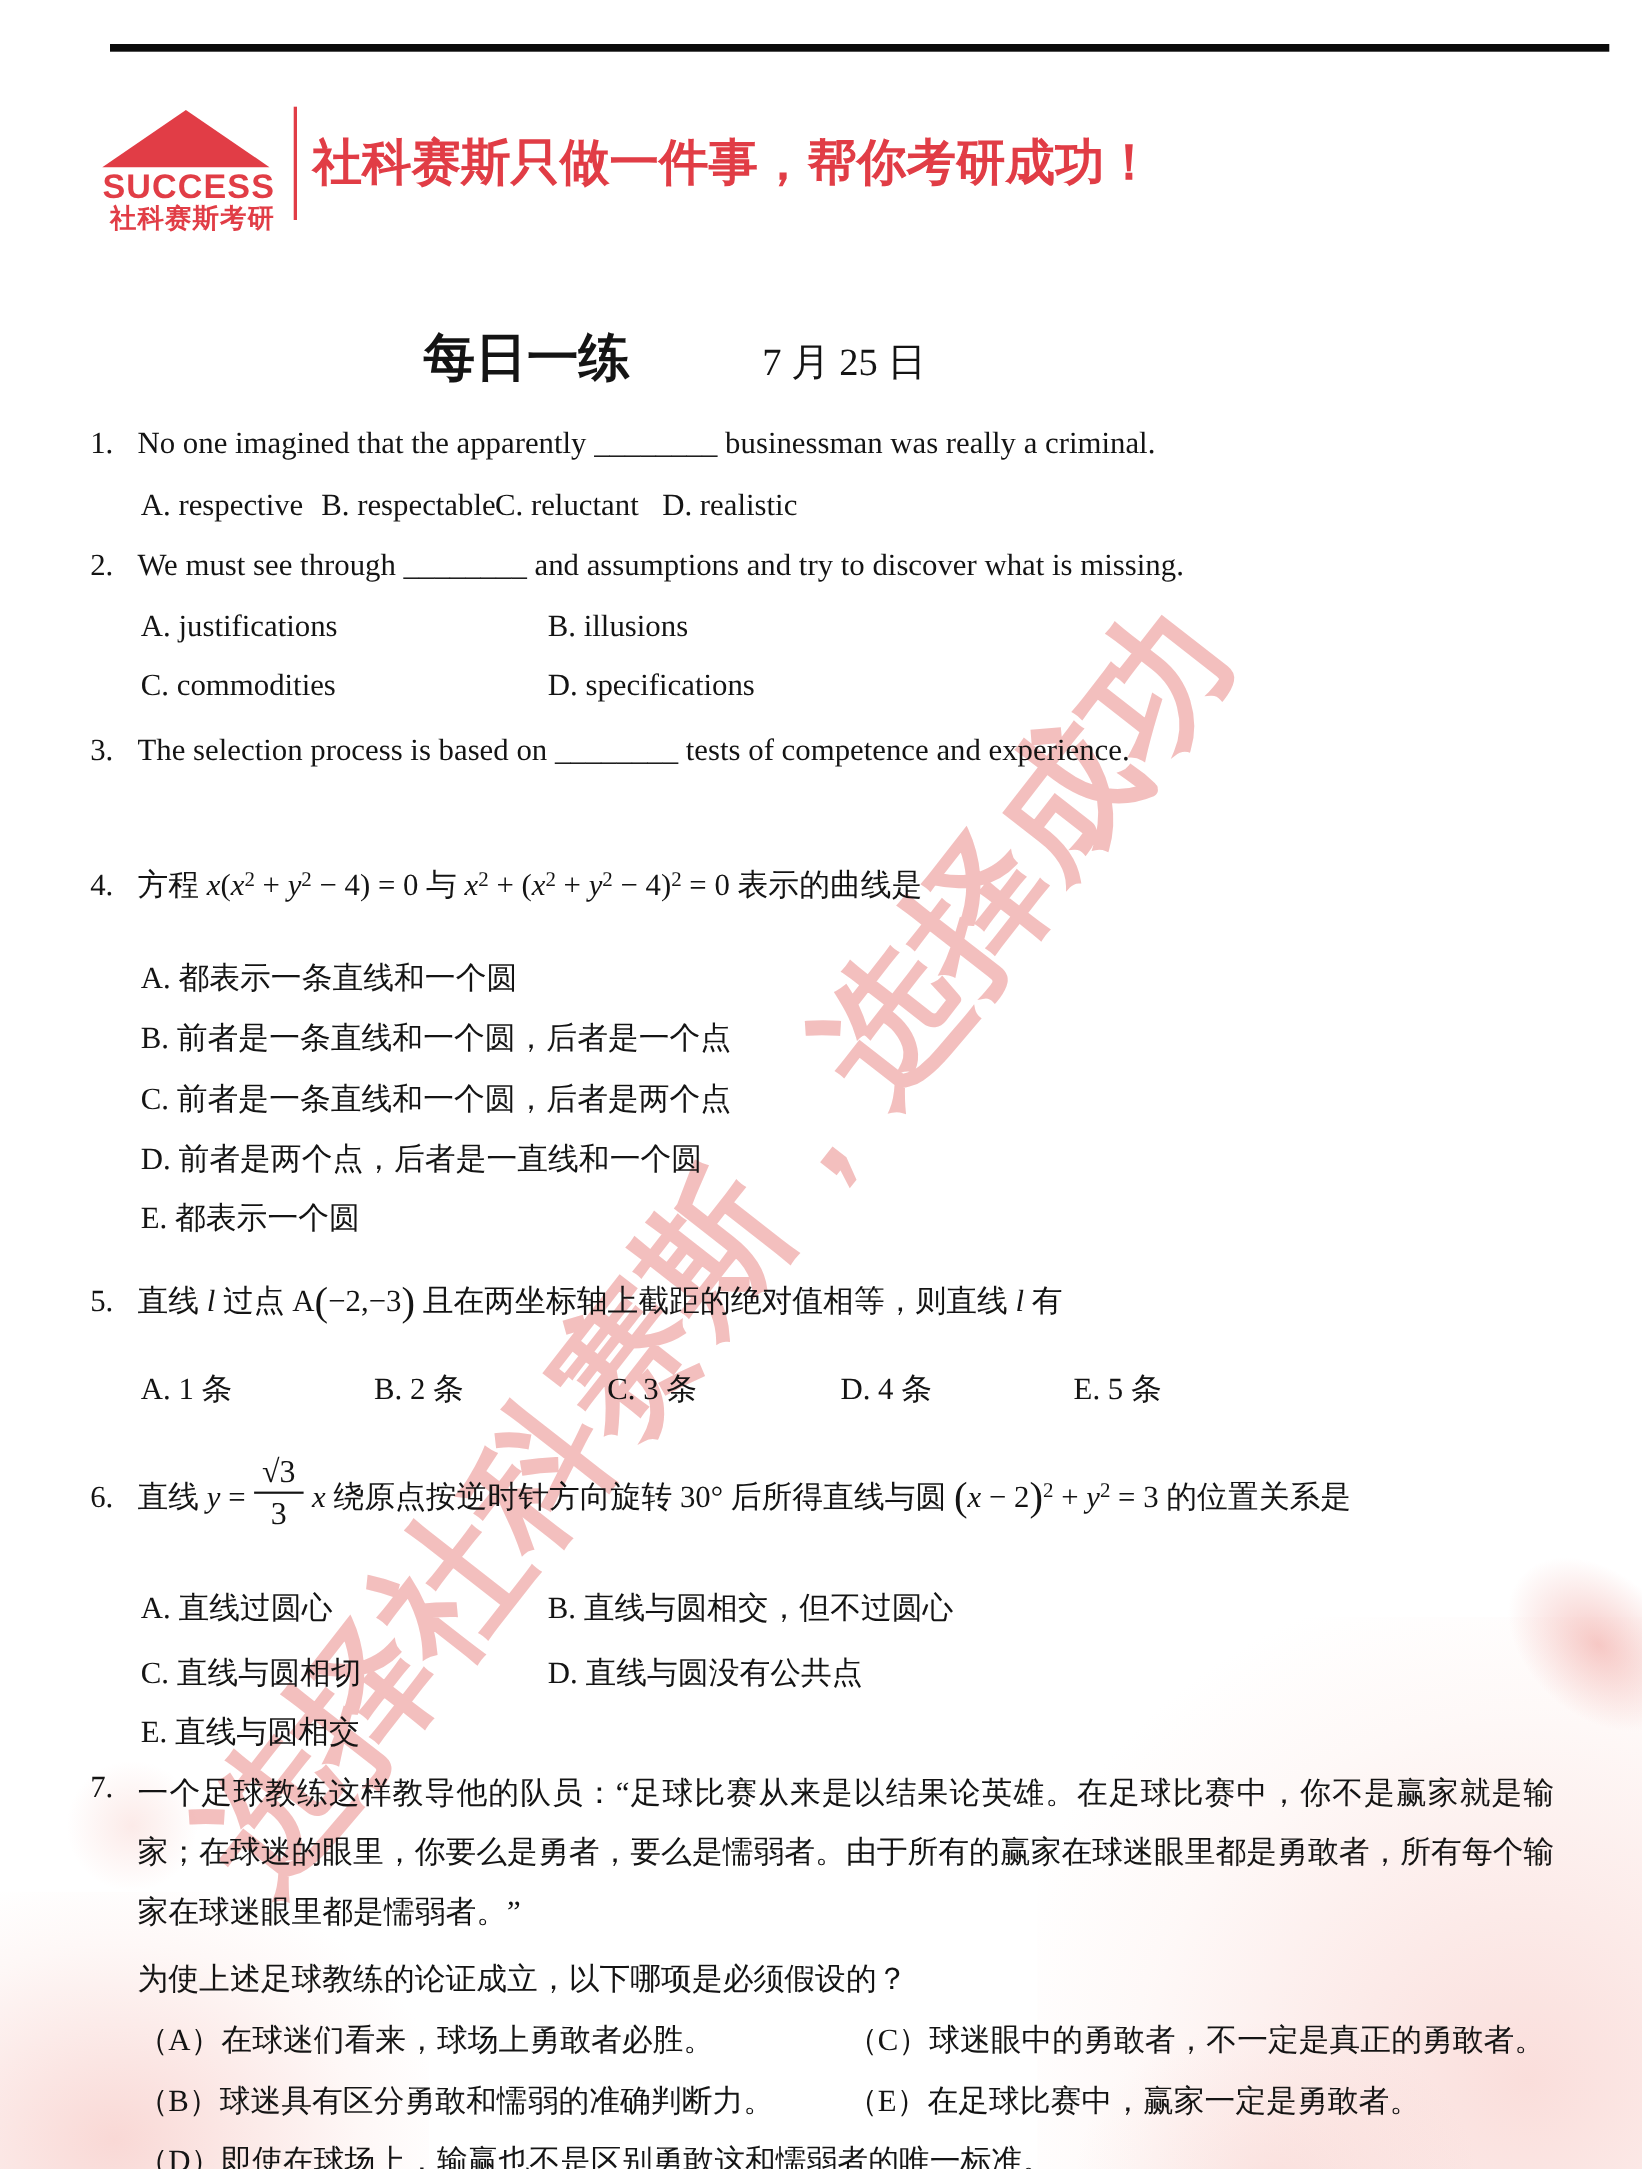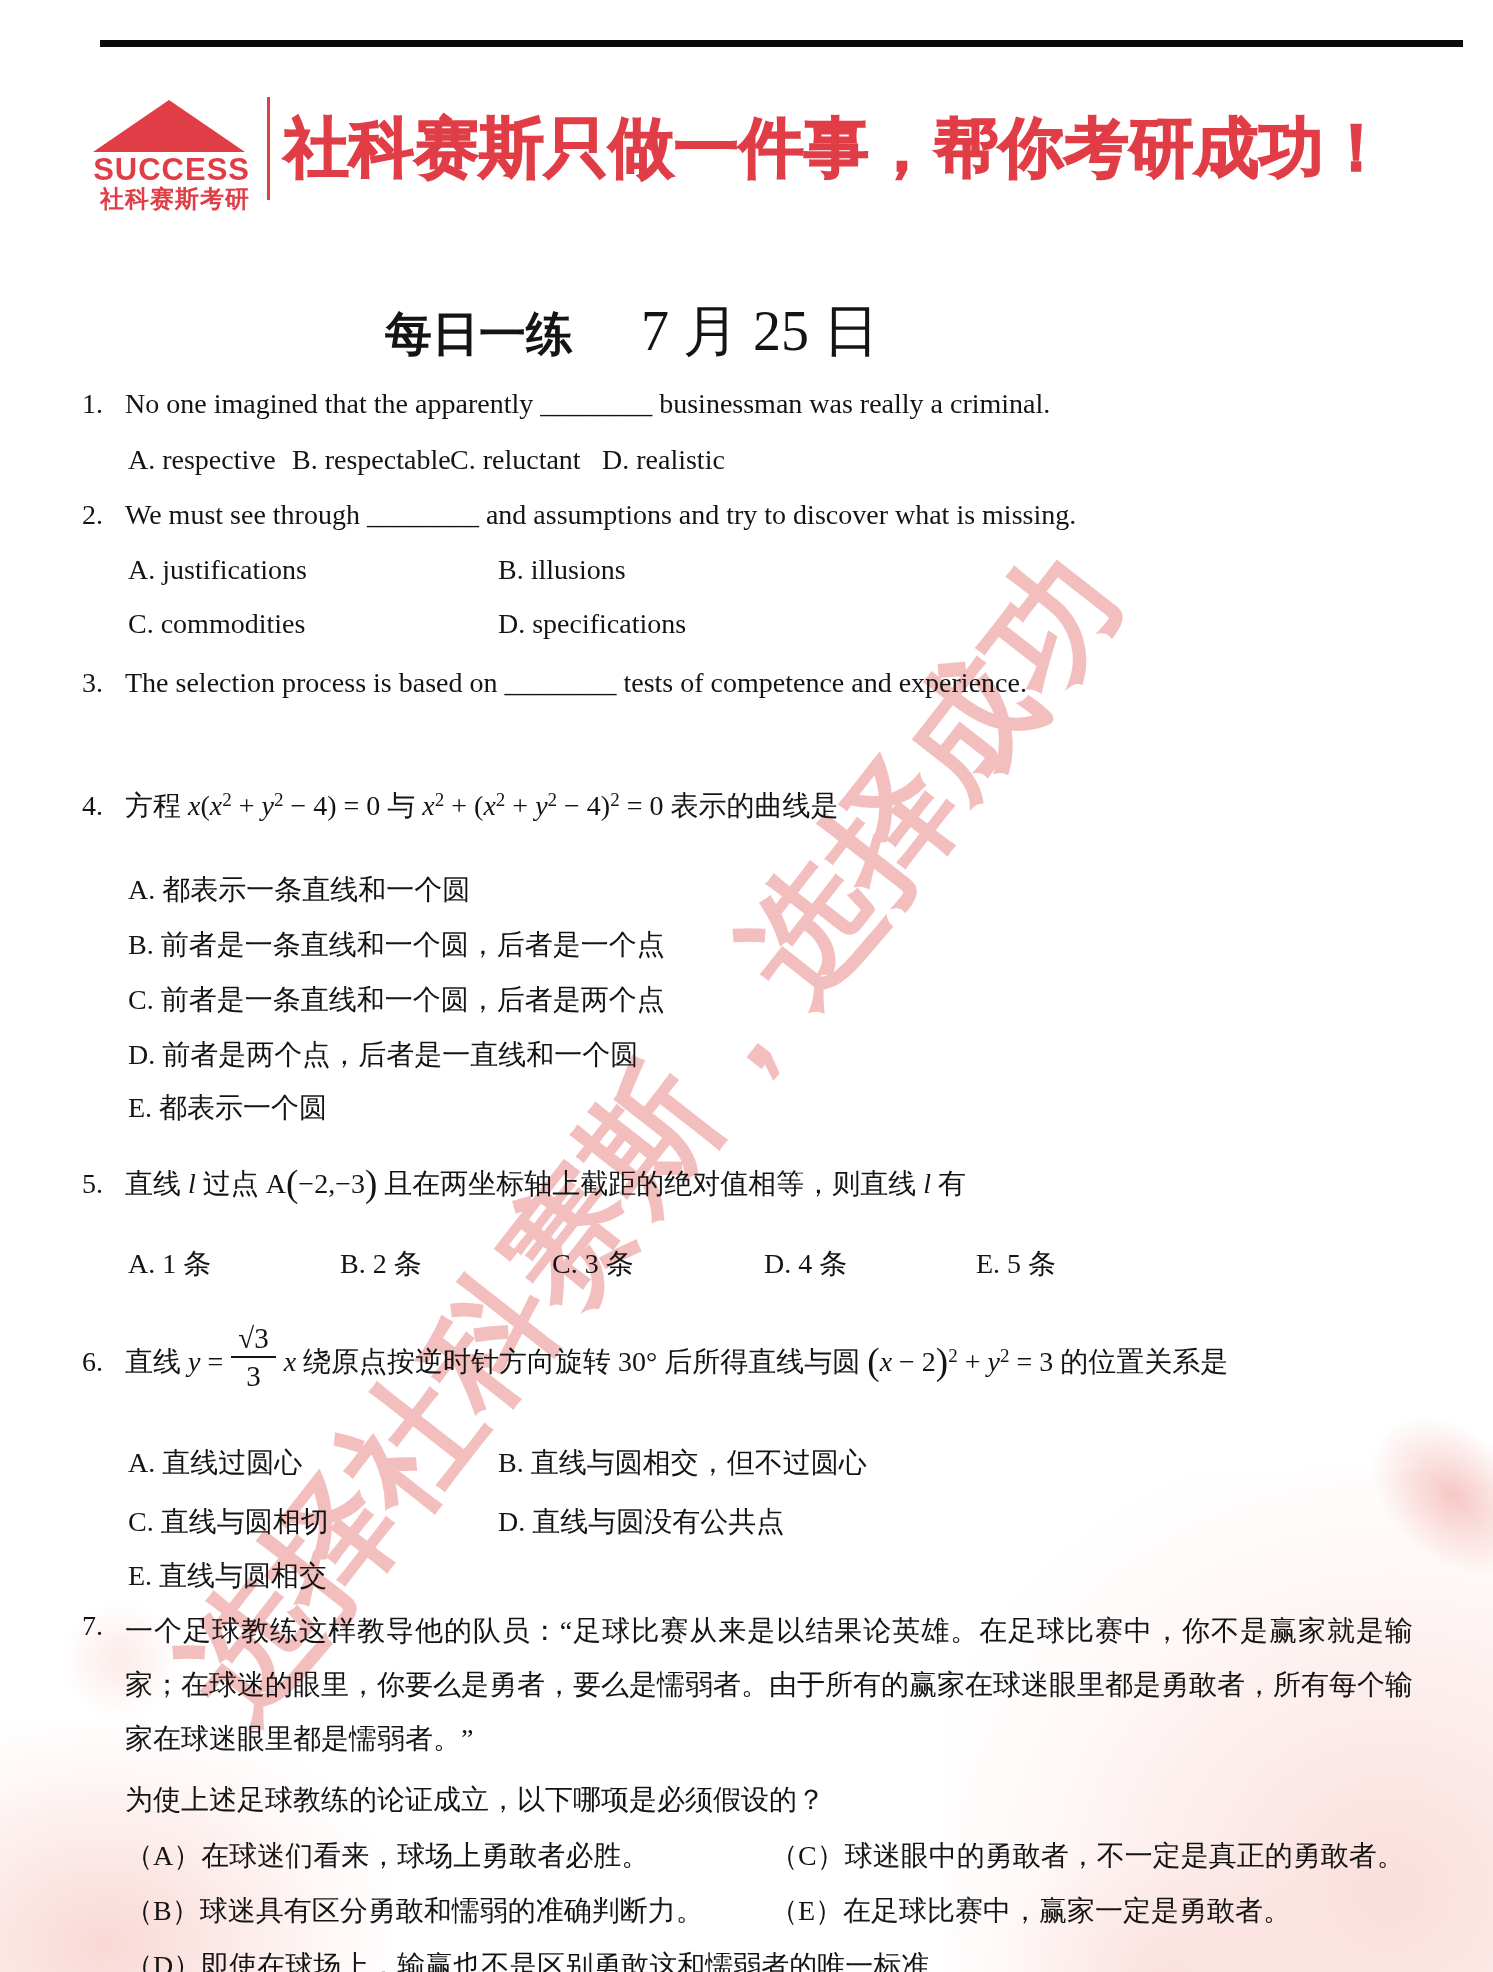--- a/index.html
+++ b/index.html
@@ -34,27 +34,27 @@
   .logo{position:absolute;left:88px;top:100px;width:162px;text-align:right;color:var(--red);z-index:2;}
   .logo-roof{width:0;height:0;margin:0 auto;
     border-left:76px solid transparent;border-right:76px solid transparent;
     border-bottom:52px solid var(--red);}
   .logo-en{font-family:"Liberation Sans","DejaVu Sans",sans-serif;font-weight:bold;
     font-size:31px;letter-spacing:1px;line-height:32px;margin-top:2px;}
   .logo-cn{font-family:"Liberation Sans","DejaVu Sans",sans-serif;font-weight:bold;
     font-size:24px;line-height:26px;letter-spacing:1px;}
   .brand-divider{position:absolute;left:267px;top:97px;width:3px;height:103px;background:var(--red);z-index:2;}
   .slogan{position:absolute;left:284px;top:102px;z-index:2;white-space:nowrap;
-    font-family:"Liberation Sans","DejaVu Sans",sans-serif;font-weight:bold;
+    font-family:"Liberation Sans","DejaVu Sans",sans-serif;font-weight:normal;
     -webkit-text-stroke:1.5px var(--red);
-    font-size:65px;line-height:92px;color:var(--red);}
+    font-size:45px;line-height:92px;color:var(--red);}
   
   .title{position:absolute;left:385px;top:294px;white-space:nowrap;z-index:2;}
   .title-left{font-family:Liberation Sans, sans-serif;font-weight:bold;font-size:47px;}
-  .title-right{font-size:56px;margin-left:68px;}
+  .title-right{font-size:35px;margin-left:120px;}
   
   .row{position:absolute;left:82px;white-space:nowrap;font-size:28px;line-height:36px;z-index:2;}
   .qnum{display:inline-block;width:43px;}
   .optrow{left:128px;}
   .o{display:inline-block;}
   .ow1{width:164px}.ow2{width:158px}.ow3{width:152px}
   .colw{width:370px}
   .q5w{width:212px}
   .q7col{width:645px}
   sup{font-size:19px;line-height:0;vertical-align:9px;}

